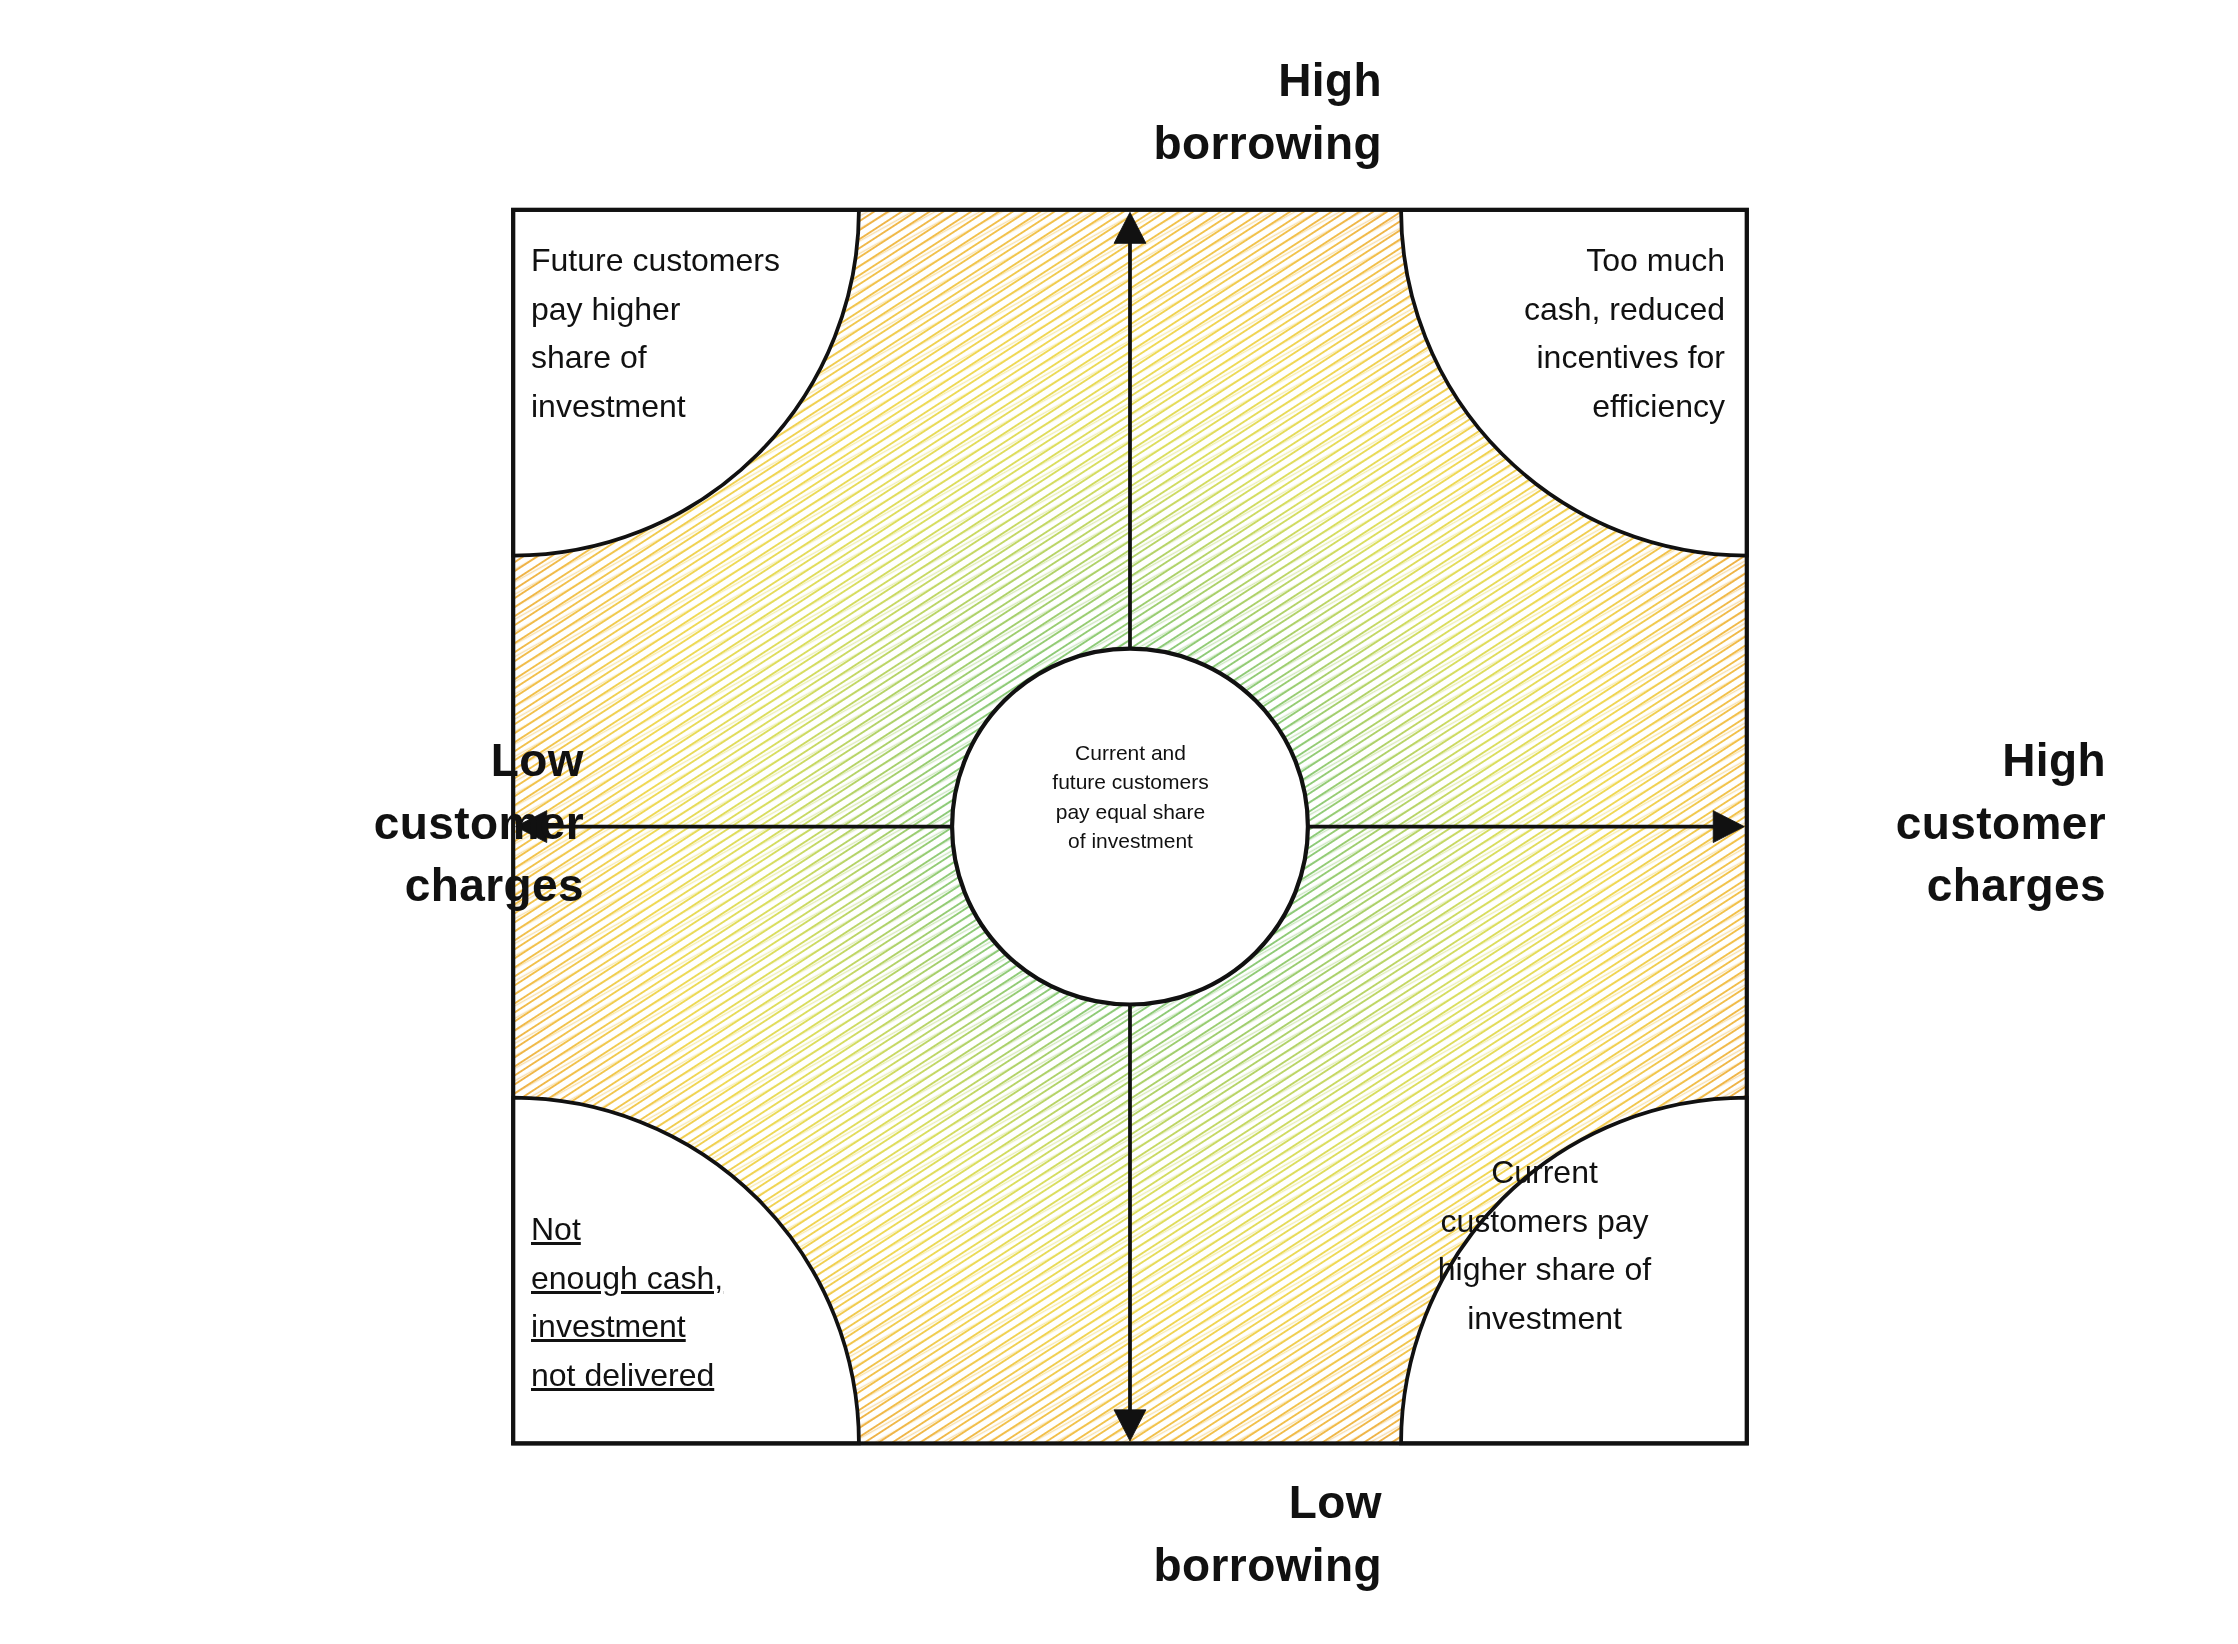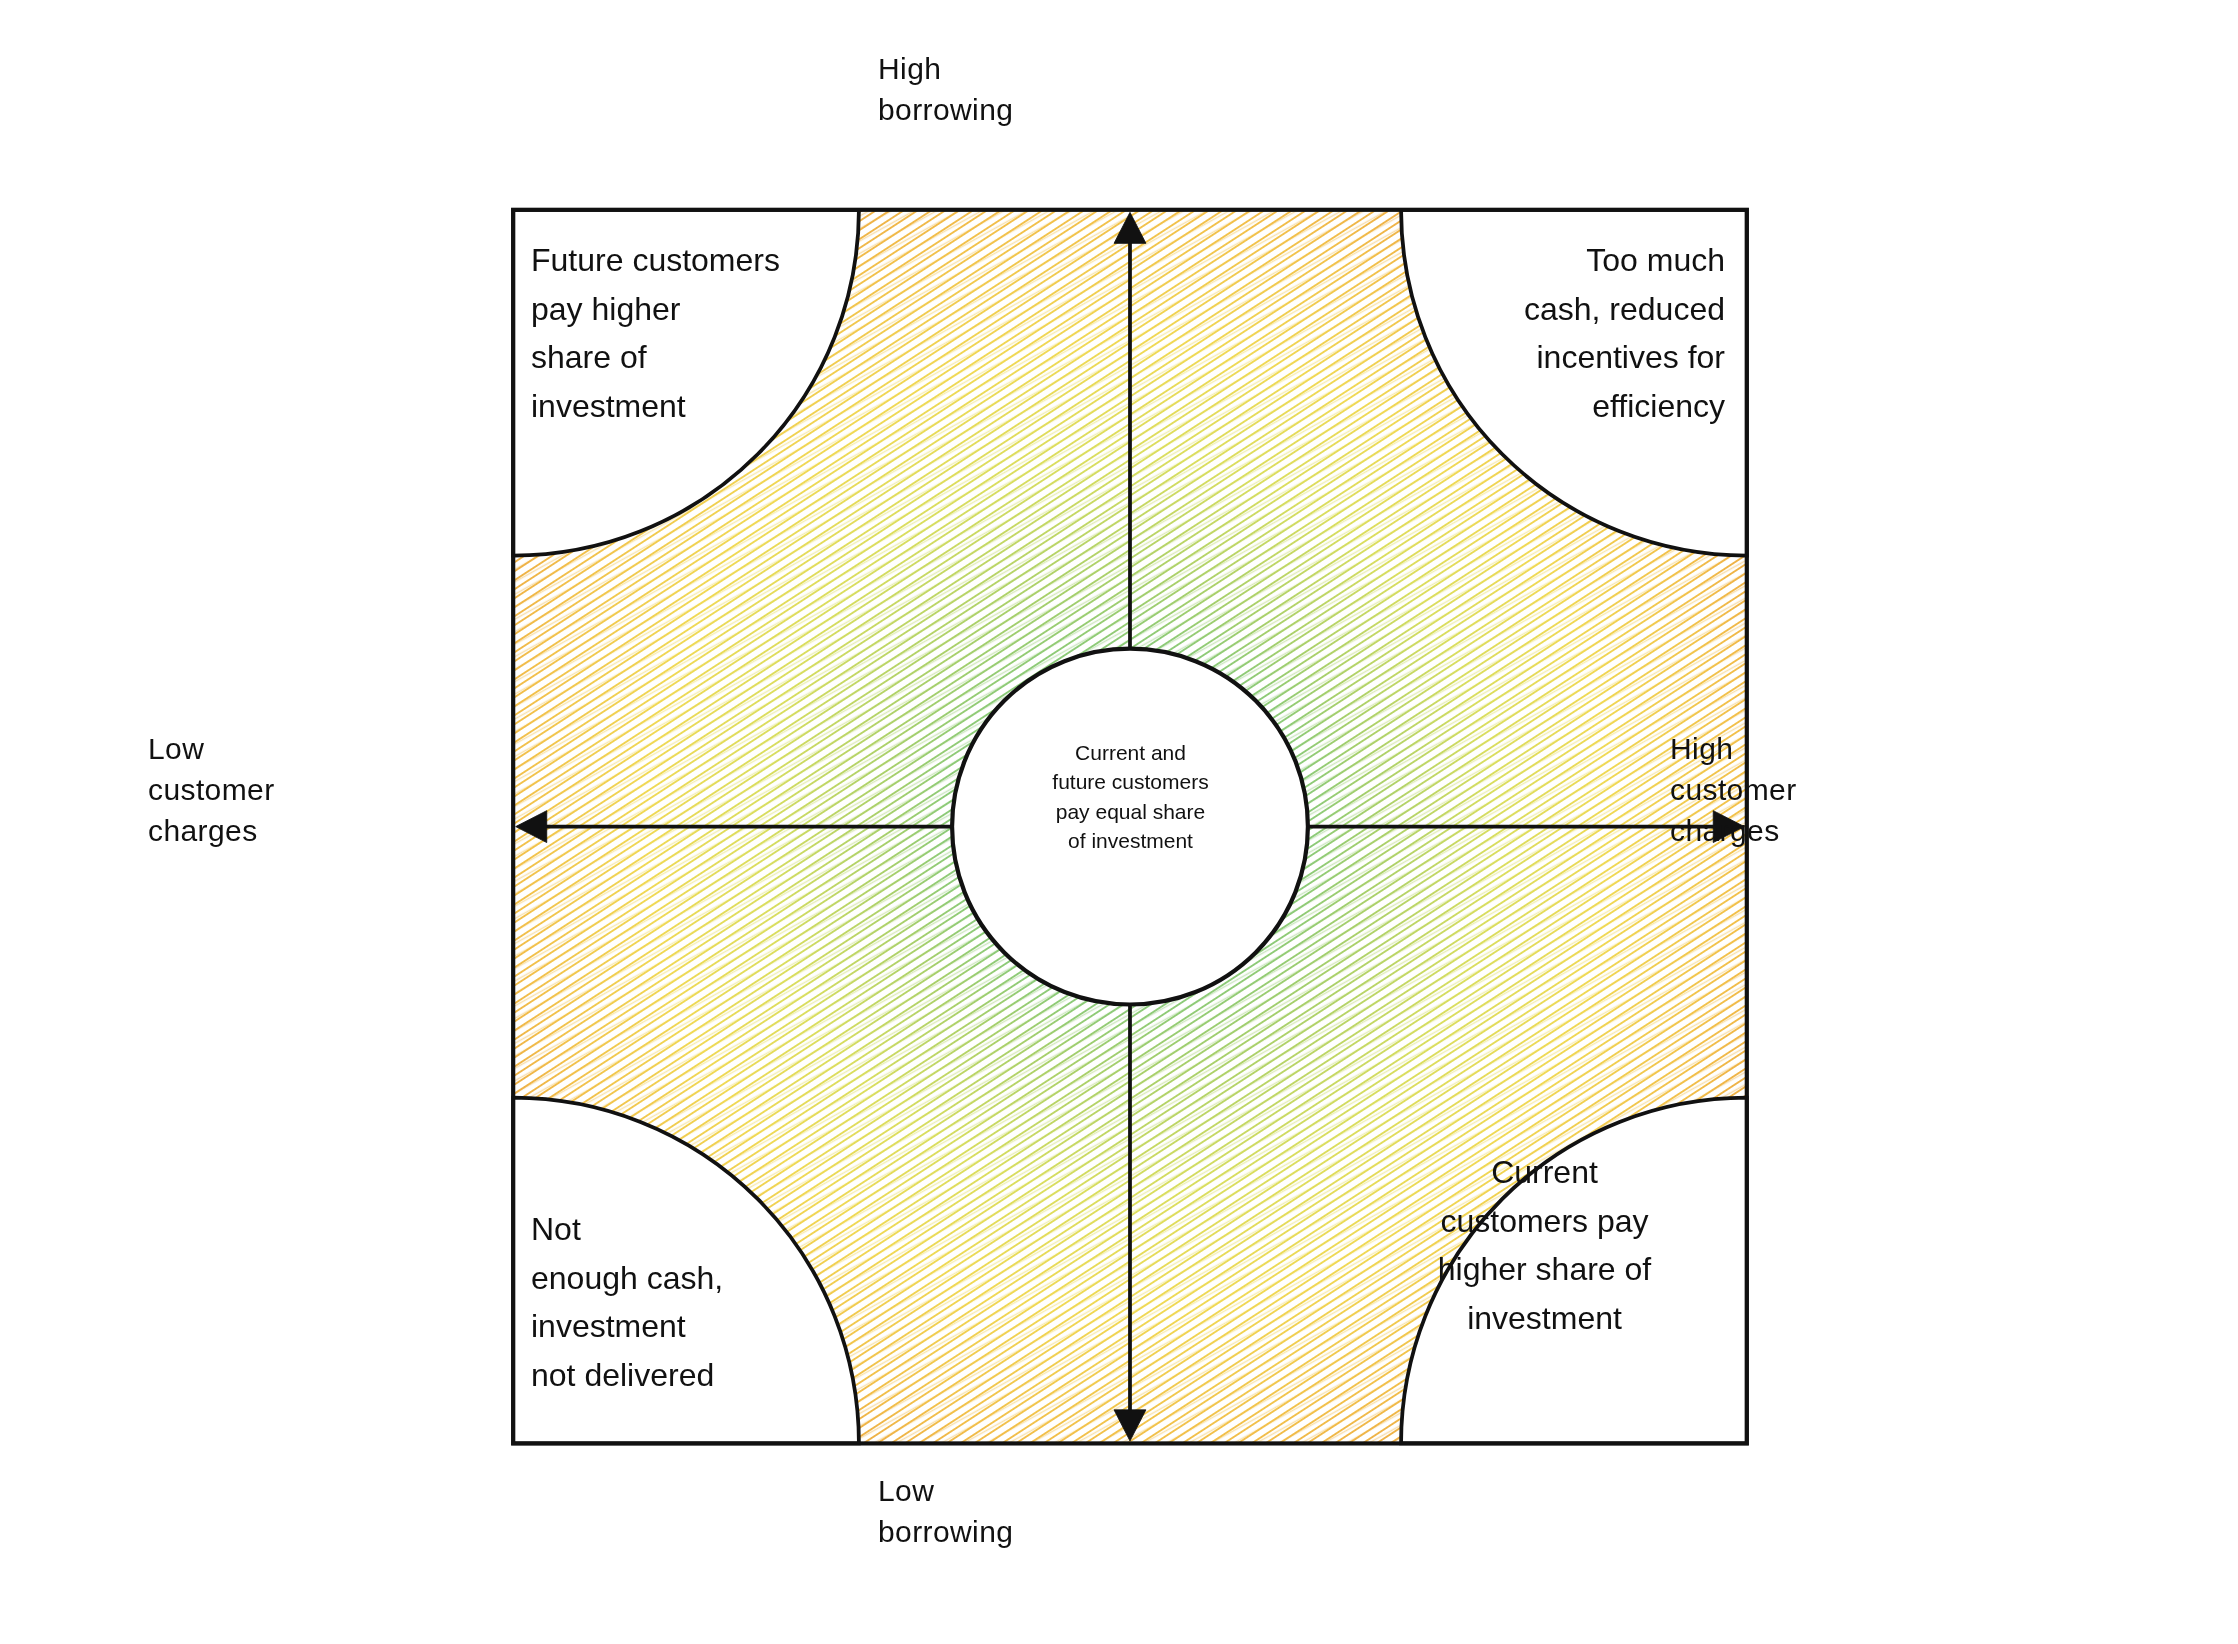--- a/index.html
+++ b/index.html
@@ -22,24 +22,24 @@
     top: 0;
     width: 2239px;
     height: 1644px;
   }
   .txt {
     position: absolute;
     white-space: pre-line;
     color: #111111;
   }
   .axis-label {
-    font-size: 30px;
-    font-weight: 400;
+    font-size: 46px;
+    font-weight: 700;
     line-height: 1.36;
-    text-align: left;
+    text-align: right;
     letter-spacing: 0.4px;
   }
   .corner-label {
     font-size: 32px;
     font-weight: 500;
     line-height: 1.52;
     width: 361px;
   }
   .align-left  { text-align: left; }
   .align-right { text-align: right; }
@@ -127,21 +127,21 @@
   <div class="txt corner-label align-left" style="left:531px; top:236px;">Future customers
 pay higher
 share of
 investment</div>
 
   <div class="txt corner-label align-right" style="left:1364px; top:236px;">Too much
 cash, reduced
 incentives for
 efficiency</div>
 
-  <div class="txt corner-label align-left" style="left:531px; top:1205px;">Not
+  <div class="txt corner-label align-left" style="left:531px; top:1205px;text-decoration:underline;">Not
 enough cash,
 investment
 not delivered</div>
 
   <div class="txt corner-label align-right" style="left:1364px; top:1148px;text-align:center;">Current
 customers pay
 higher share of
 investment</div>
 
   <div class="txt center-label" style="left:954px; top:738px;">Current and

